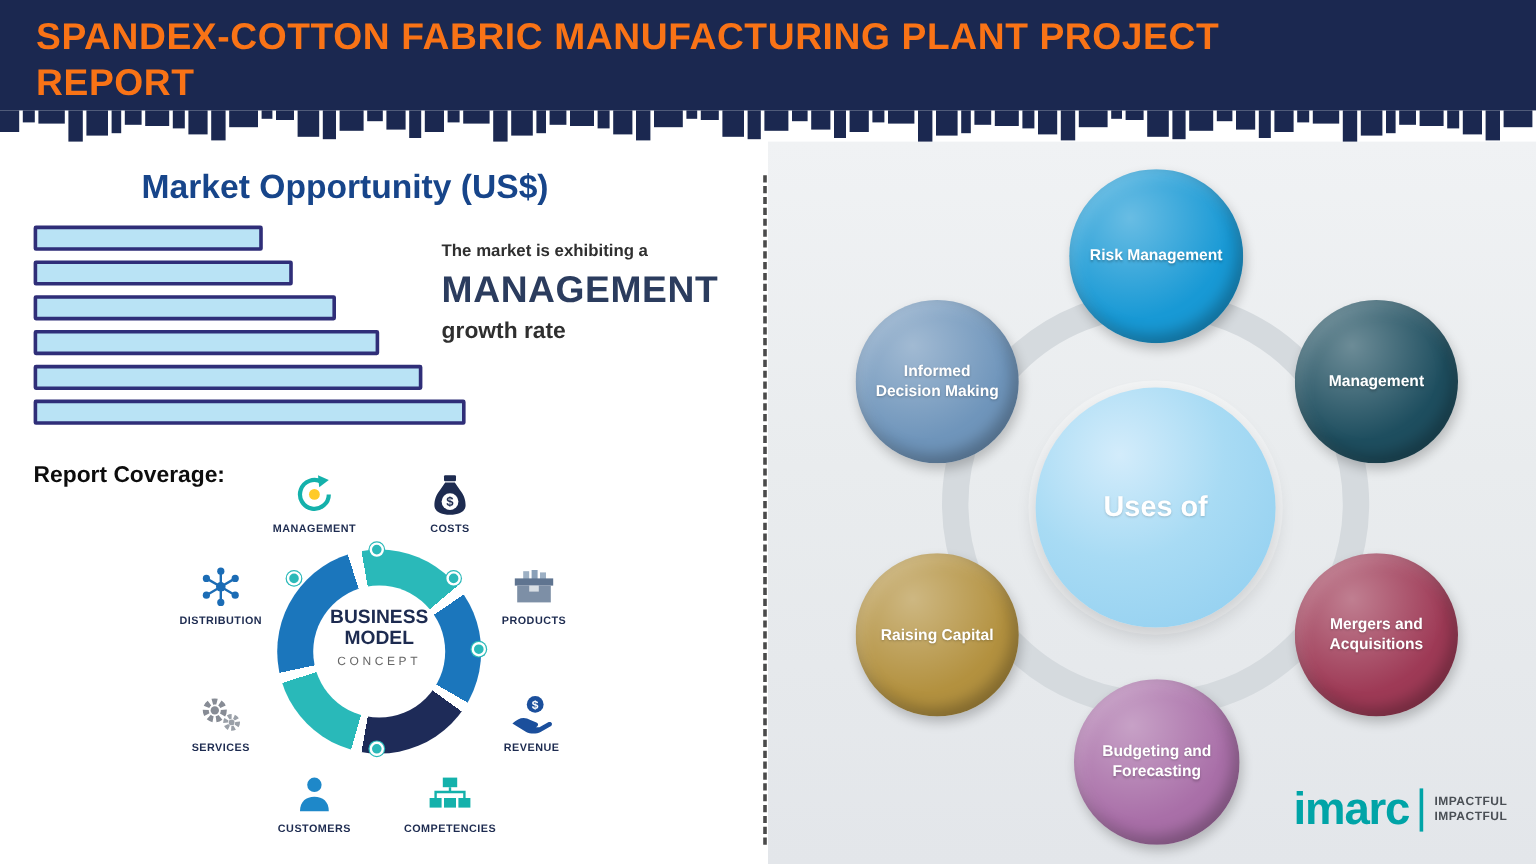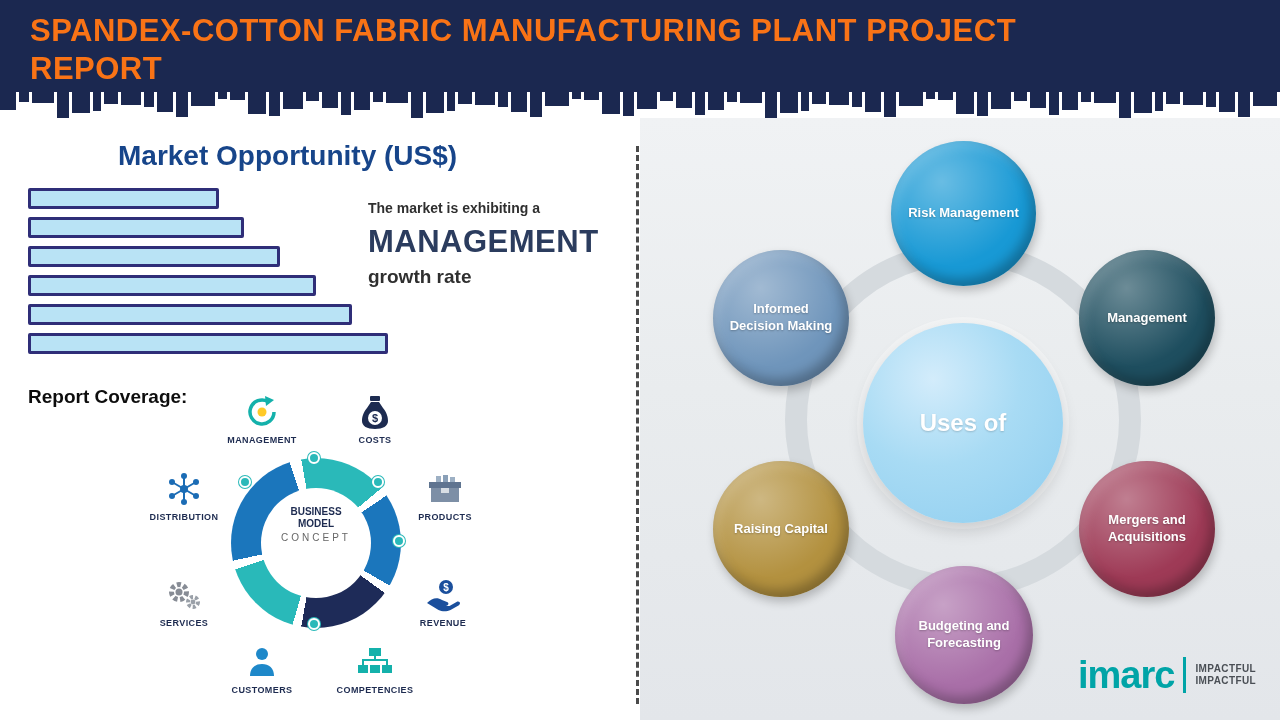--- a/index.html
+++ b/index.html
@@ -31,21 +31,21 @@
   
   .bm-item{position:absolute;width:100px;text-align:center;}
   .bm-item .icon{height:38px;display:flex;align-items:center;justify-content:center;}
   .bm-item .lbl{font-size:9px;font-weight:bold;color:#1d2b50;margin-top:4px;letter-spacing:.4px;}
   .bm-ring{position:absolute;left:231px;top:340px;width:170px;height:170px;border-radius:50%;
     background:conic-gradient(from -10deg,#2ab9b9 0 60deg,#ffffff 60deg 66deg,#1b76bc 66deg 130deg,#ffffff 130deg 136deg,#1e2b58 136deg 200deg,#ffffff 200deg 206deg,#29b9b9 206deg 262deg,#ffffff 262deg 268deg,#1b76bc 268deg 352deg,#ffffff 352deg 360deg);
     z-index:1;}
   .bm-hole{position:absolute;left:261px;top:370px;width:110px;height:110px;border-radius:50%;background:#fff;z-index:2;}
   .bm-dot{position:absolute;width:12px;height:12px;border-radius:50%;background:#2ab9b9;border:2px solid #fff;box-shadow:0 0 0 1px #2ab9b9;z-index:3;}
   .bm-center{position:absolute;left:246px;top:388px;width:140px;text-align:center;z-index:4;}
-  .bm-center .l1{font-size:10px;font-weight:800;color:#1d2b50;line-height:1.15;}
+  .bm-center .l1{font-size:16px;font-weight:800;color:#1d2b50;line-height:1.15;}
   .bm-center .l3{font-size:10px;letter-spacing:3px;color:#666;margin-top:3px;}
 
   
   .divider{position:absolute;left:636px;top:28px;height:558px;border-left:3px dashed #4a4a4a;z-index:2;}
 
   
   .right-panel{position:absolute;left:640px;top:0;width:640px;height:602px;background:linear-gradient(180deg,#f0f2f4 0%,#e9ecee 45%,#e3e6ea 100%);overflow:hidden;}
   .big-ring{position:absolute;left:145px;top:124px;width:356px;height:356px;border:22px solid #d5dade;border-radius:50%;z-index:1;}
   .center-circle{position:absolute;left:223px;top:205px;width:200px;height:200px;border-radius:50%;
     background:radial-gradient(circle at 35% 28%,#d3ecfb 0%,#a8dbf4 45%,#8ecdef 100%);

